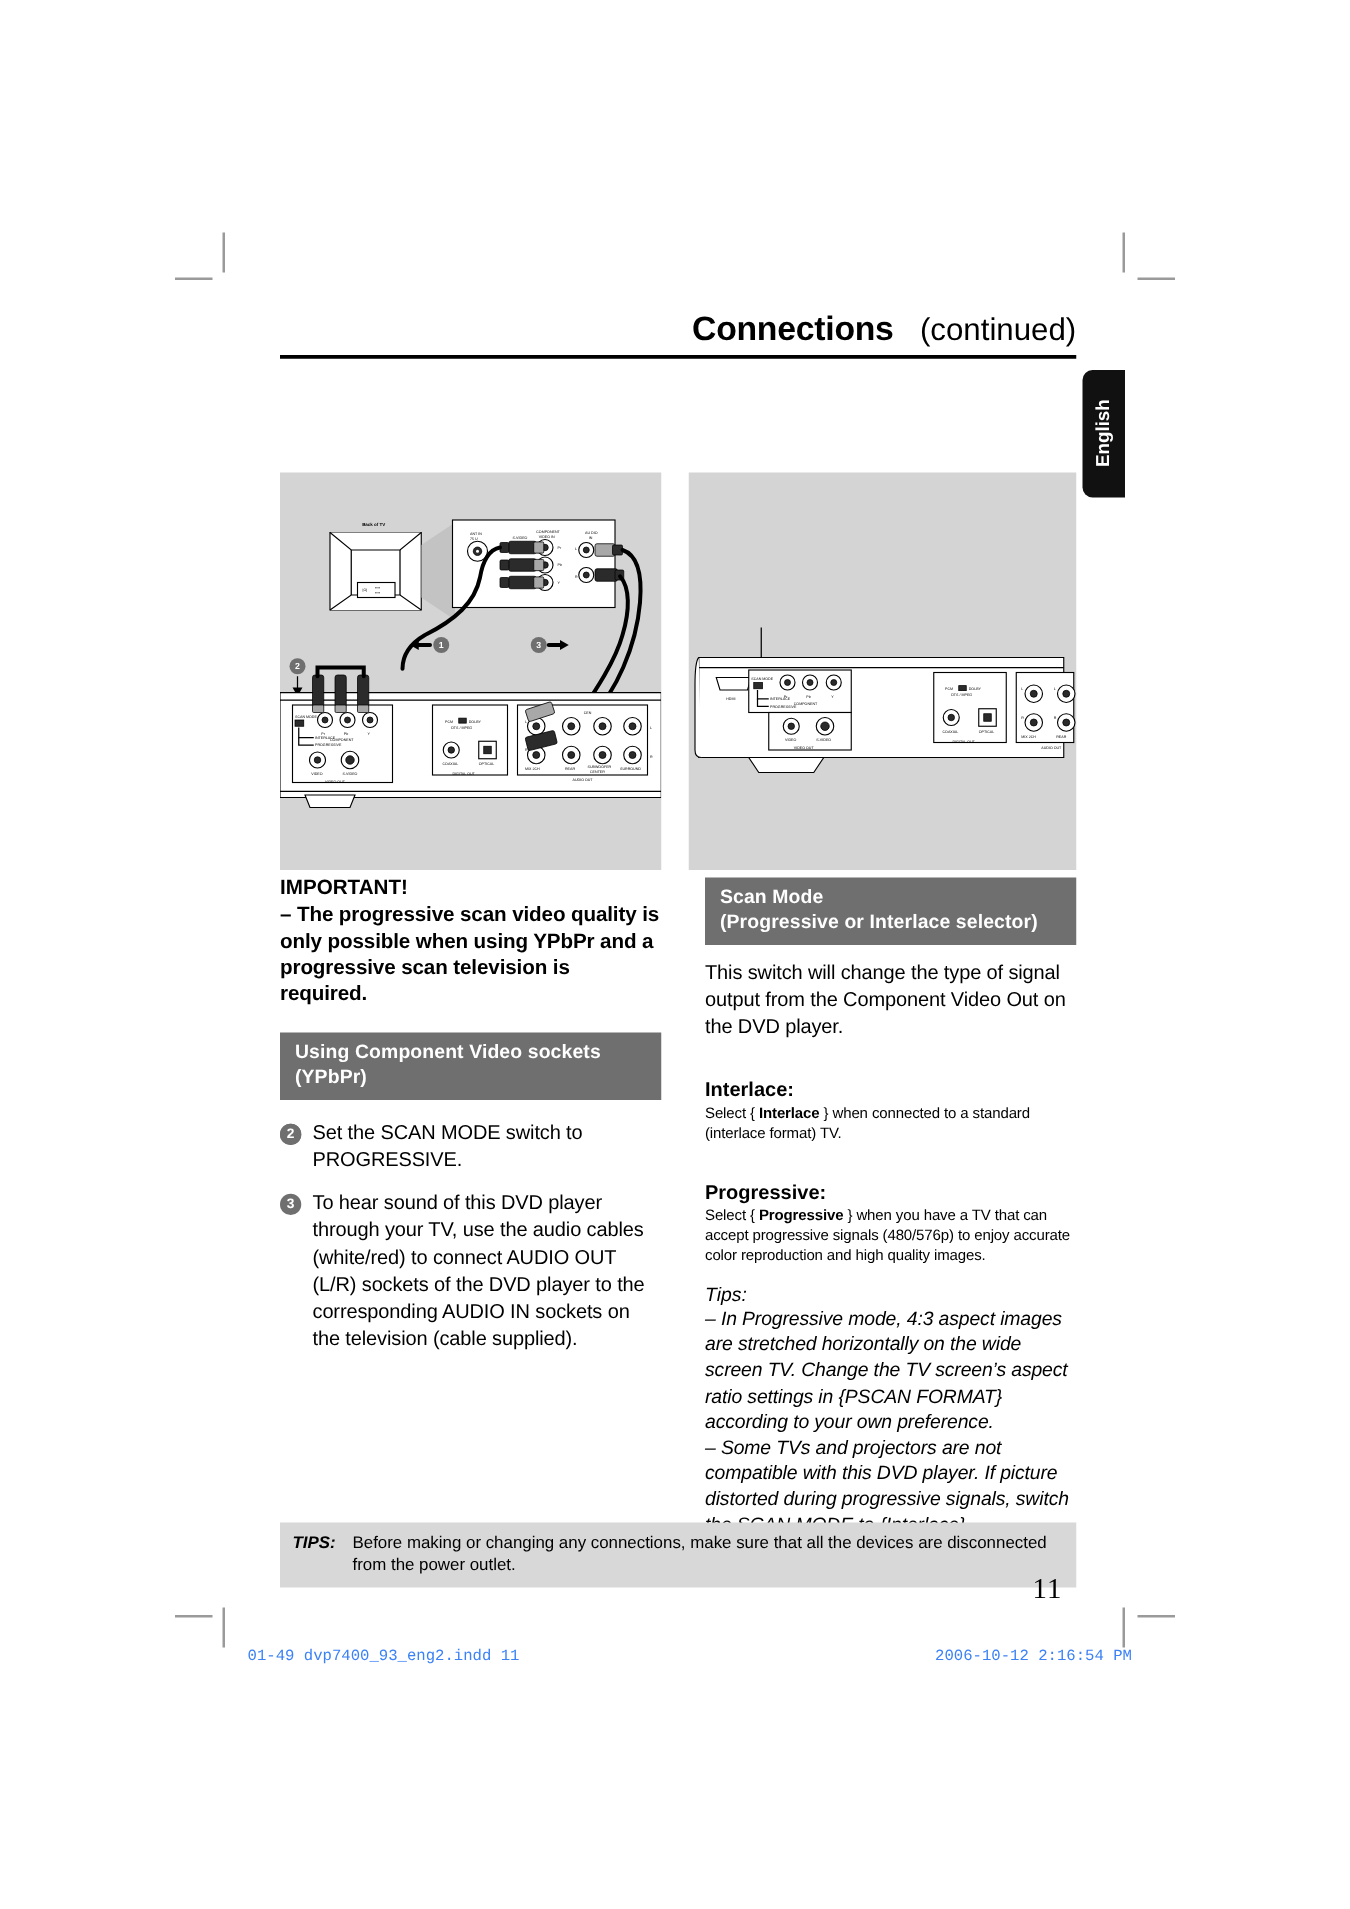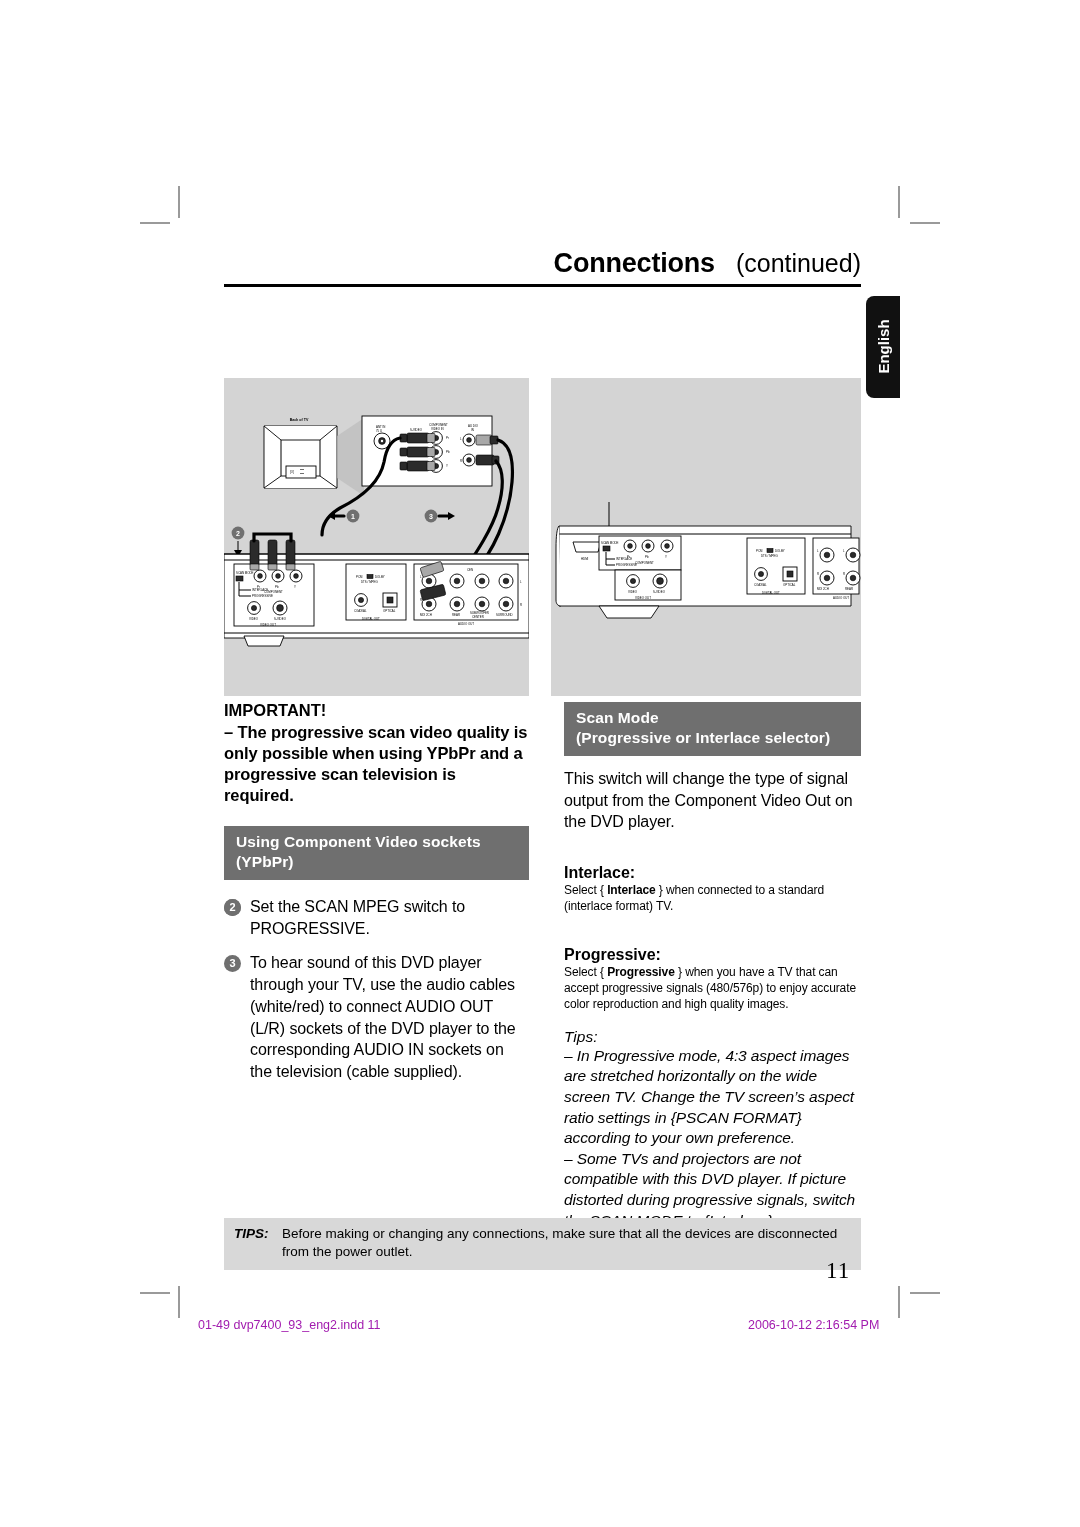--- a/index.html
+++ b/index.html
@@ -212,23 +212,23 @@
     top: 1258px;
     font-size: 23px;
     font-family: "Liberation Serif", serif;
     letter-spacing: 1px;
   }
 
   
   #imprint-left, #imprint-right {
     position: absolute;
     top: 1318px;
-    font-family: Liberation Sans, sans-serif;
+    font-family: Liberation Mono, monospace;
     font-size: 12.5px;
-    color: #a21caf;
+    color: #3b82f6;
   }
   #imprint-left  { left: 198px; }
   #imprint-right { left: 748px; }
 </style>
 </head>
 <body>
 
 <div class="crop-v crop-tl-v"></div>
 <div class="crop-h crop-tl-h"></div>
 <div class="crop-v crop-tr-v"></div>
@@ -524,21 +524,21 @@
   <div class="important-body">– The progressive scan video quality is only possible when using YPbPr and a progressive scan television is required.</div>
 
   <div class="band" id="band-component">Using Component Video sockets (YPbPr)</div>
 
   <ol class="steps">
     <li>
       <span class="num">1</span>
     </li>
     <li>
       <span class="num">2</span>
-      <span>Set the SCAN MPEG switch to PROGRESSIVE.</span>
+      <span>Set the SCAN MODE switch to PROGRESSIVE.</span>
     </li>
     <li>
       <span class="num">3</span>
       <span>To hear sound of this DVD player through your TV, use the audio cables (white/red) to connect AUDIO OUT (L/R) sockets of the DVD player to the corresponding AUDIO IN sockets on the television (cable supplied).</span>
     </li>
   </ol>
 </div>
 
 <div id="col-right">
   <div class="band">

